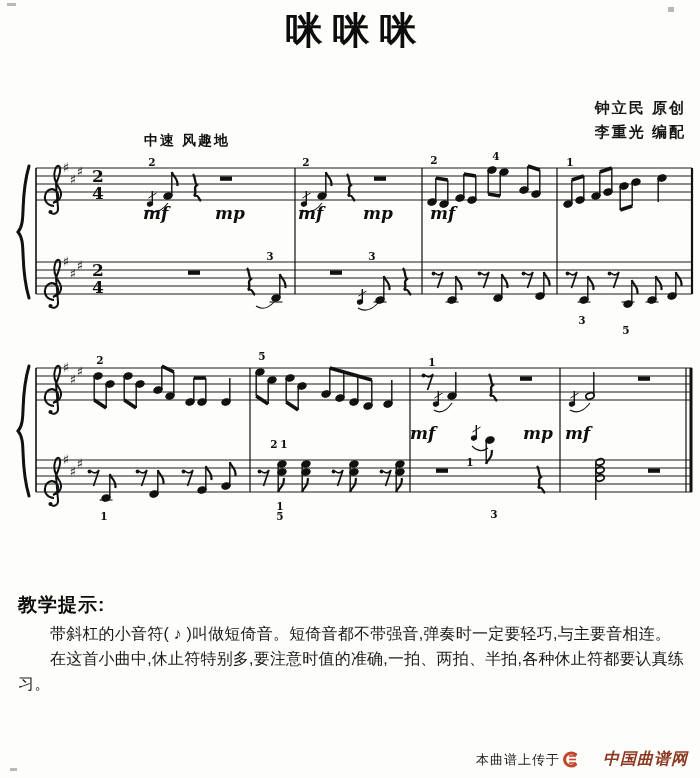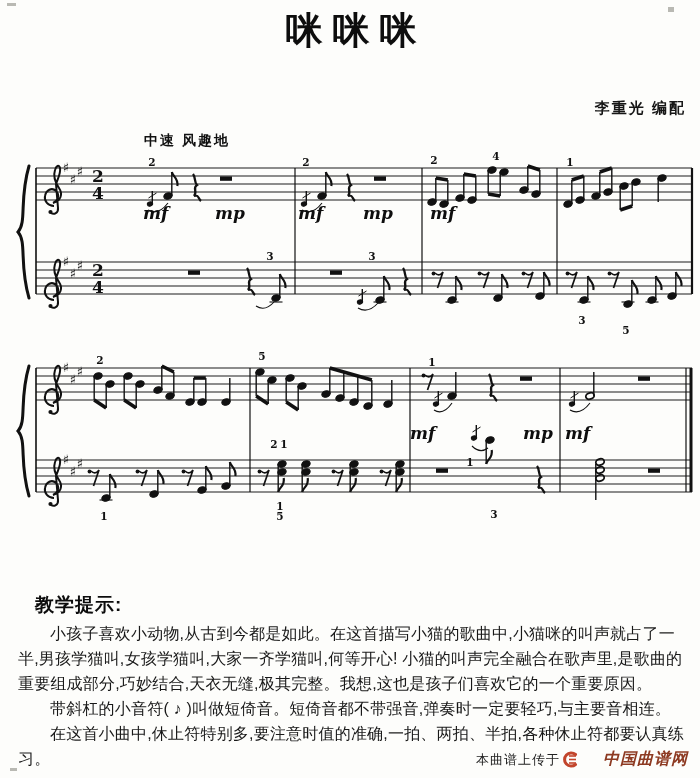--- a/index.html
+++ b/index.html
@@ -21,21 +21,21 @@
     left:144px;top:132px;font-size:14px;font-weight:bold;letter-spacing:2px;color:#111;
   }
   svg.system{position:absolute;left:0;overflow:visible;}
   #sys1{top:150px;}
   #sys2{top:350px;}
   .dyn{
     position:absolute;font-family:"DejaVu Serif", serif;
     font-style:italic;font-weight:bold;font-size:17px;color:#0e0e0e;
   }
   #teach-head{
-    left:18px;top:592px;font-size:19px;font-weight:bold;letter-spacing:1px;color:#0c0c0c;margin-left:17px;
+    left:18px;top:592px;font-size:19px;font-weight:bold;letter-spacing:1px;color:#0c0c0c;
   }
   #teach-body{left:18px;top:621px;width:670px;}
   #teach-body p{
     margin:0;text-indent:2em;font-size:16px;line-height:25px;color:#181818;
     letter-spacing:0.2px;
   }
   #footer{
     right:12px;top:749px;display:flex;align-items:center;
   }
   #footer .pre{font-size:13px;color:#222;letter-spacing:1px;}
@@ -44,20 +44,21 @@
     font-size:16px;color:#8d3a22;letter-spacing:1px;margin-left:24px;
   }
   .scan-mark{position:absolute;background:#b9b9b3;}
 </style>
 </head>
 <body>
 
 <div id="title" class="abs">咪咪咪</div>
 
 <div id="credits" class="abs">
+  <div>钟立民  原创</div>
   <div>李重光  编配</div>
 </div>
 
 <div id="tempo" class="abs">中速 风趣地</div>
 
 <svg id="sys1" class="system" width="700" height="196">
     <line x1="36" y1="18" x2="692" y2="18" stroke="#1c1c1c" stroke-width="1.15"></line>
     <line x1="36" y1="26" x2="692" y2="26" stroke="#1c1c1c" stroke-width="1.15"></line>
     <line x1="36" y1="34" x2="692" y2="34" stroke="#1c1c1c" stroke-width="1.15"></line>
     <line x1="36" y1="42" x2="692" y2="42" stroke="#1c1c1c" stroke-width="1.15"></line>
@@ -396,21 +397,20 @@
 <span class="dyn" style="left:298px;top:203px">mf</span>
 <span class="dyn" style="left:363px;top:203px">mp</span>
 <span class="dyn" style="left:430px;top:203px">mf</span>
 <span class="dyn" style="left:410px;top:423px">mf</span>
 <span class="dyn" style="left:523px;top:423px">mp</span>
 <span class="dyn" style="left:565px;top:423px">mf</span>
 
 <div id="teach-head" class="abs">教学提示:</div>
 
 <div id="teach-body" class="abs">
-  <p>小孩子喜欢小动物,从古到今都是如此。在这首描写小猫的歌曲中,小猫咪的叫声就占了一半,男孩学猫叫,女孩学猫叫,大家一齐学猫叫,何等开心! 小猫的叫声完全融合在歌声里,是歌曲的重要组成部分,巧妙结合,天衣无缝,极其完整。我想,这也是孩子们喜欢它的一个重要原因。</p>
   <p>带斜杠的小音符( ♪ )叫做短倚音。短倚音都不带强音,弹奏时一定要轻巧,与主要音相连。</p>
   <p>在这首小曲中,休止符特别多,要注意时值的准确,一拍、两拍、半拍,各种休止符都要认真练习。</p>
 </div>
 
 <div id="footer" class="abs">
   <span class="pre">本曲谱上传于</span>
   <svg width="19" height="17" viewBox="0 0 19 17">
     <path d="M15.5 3.5 A6.6 6.6 0 1 0 15.5 13.5" fill="none" stroke="#c2452c" stroke-width="3" stroke-linecap="round"></path>
     <line x1="9" y1="5" x2="16" y2="5" stroke="#c2452c" stroke-width="1.6"></line>
     <line x1="9" y1="8.5" x2="16" y2="8.5" stroke="#c2452c" stroke-width="1.6"></line>

